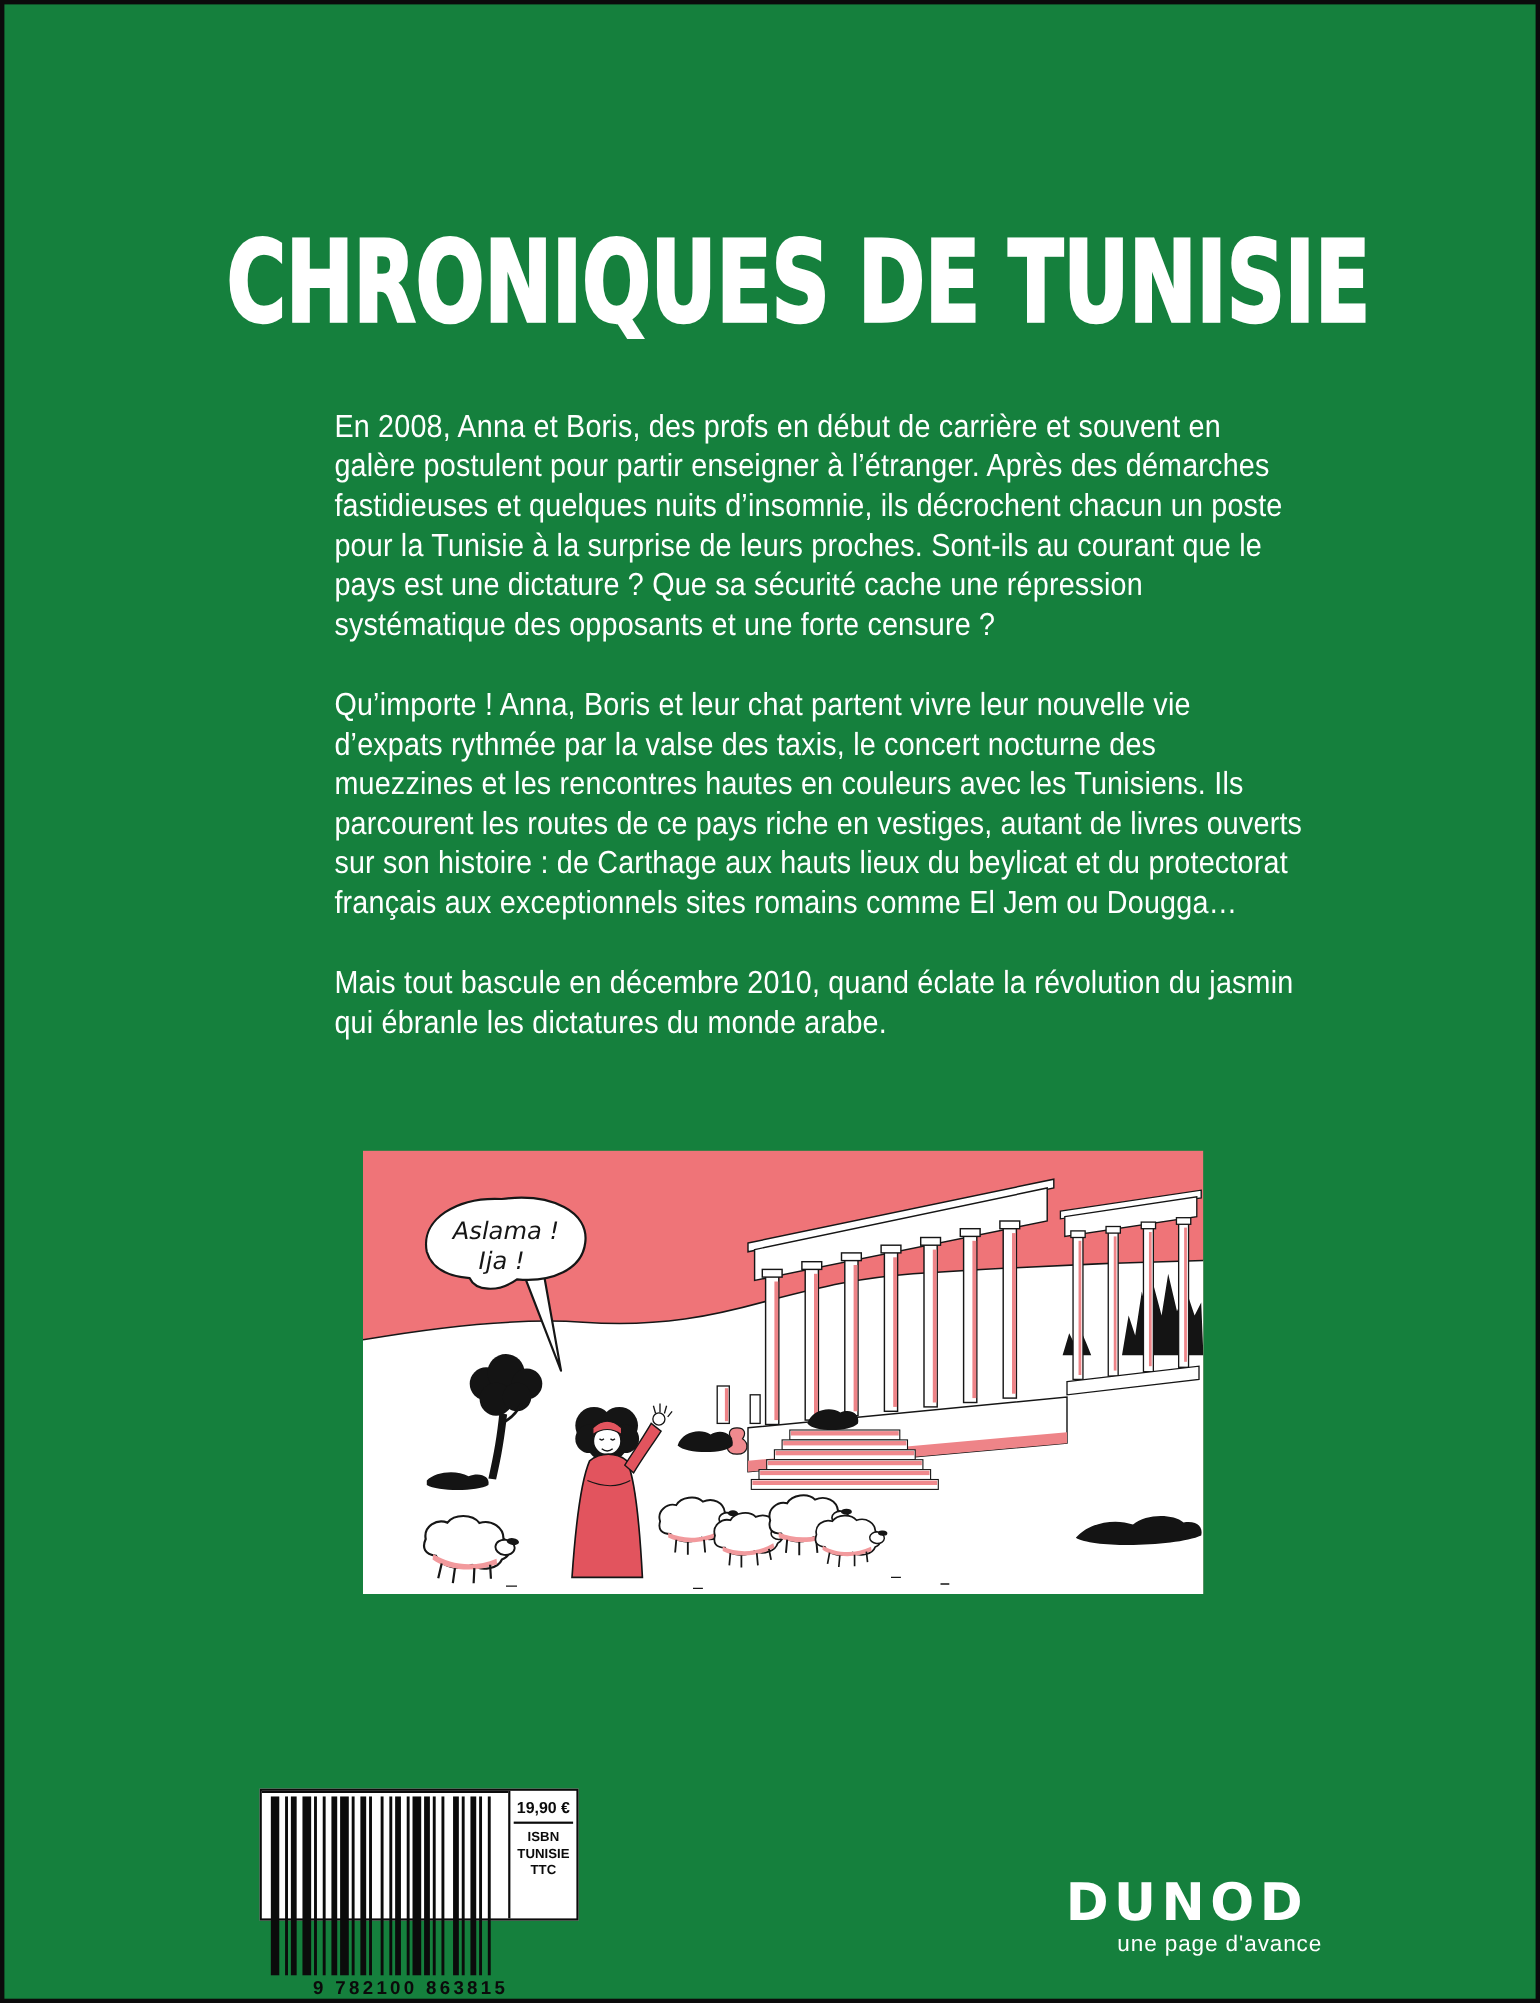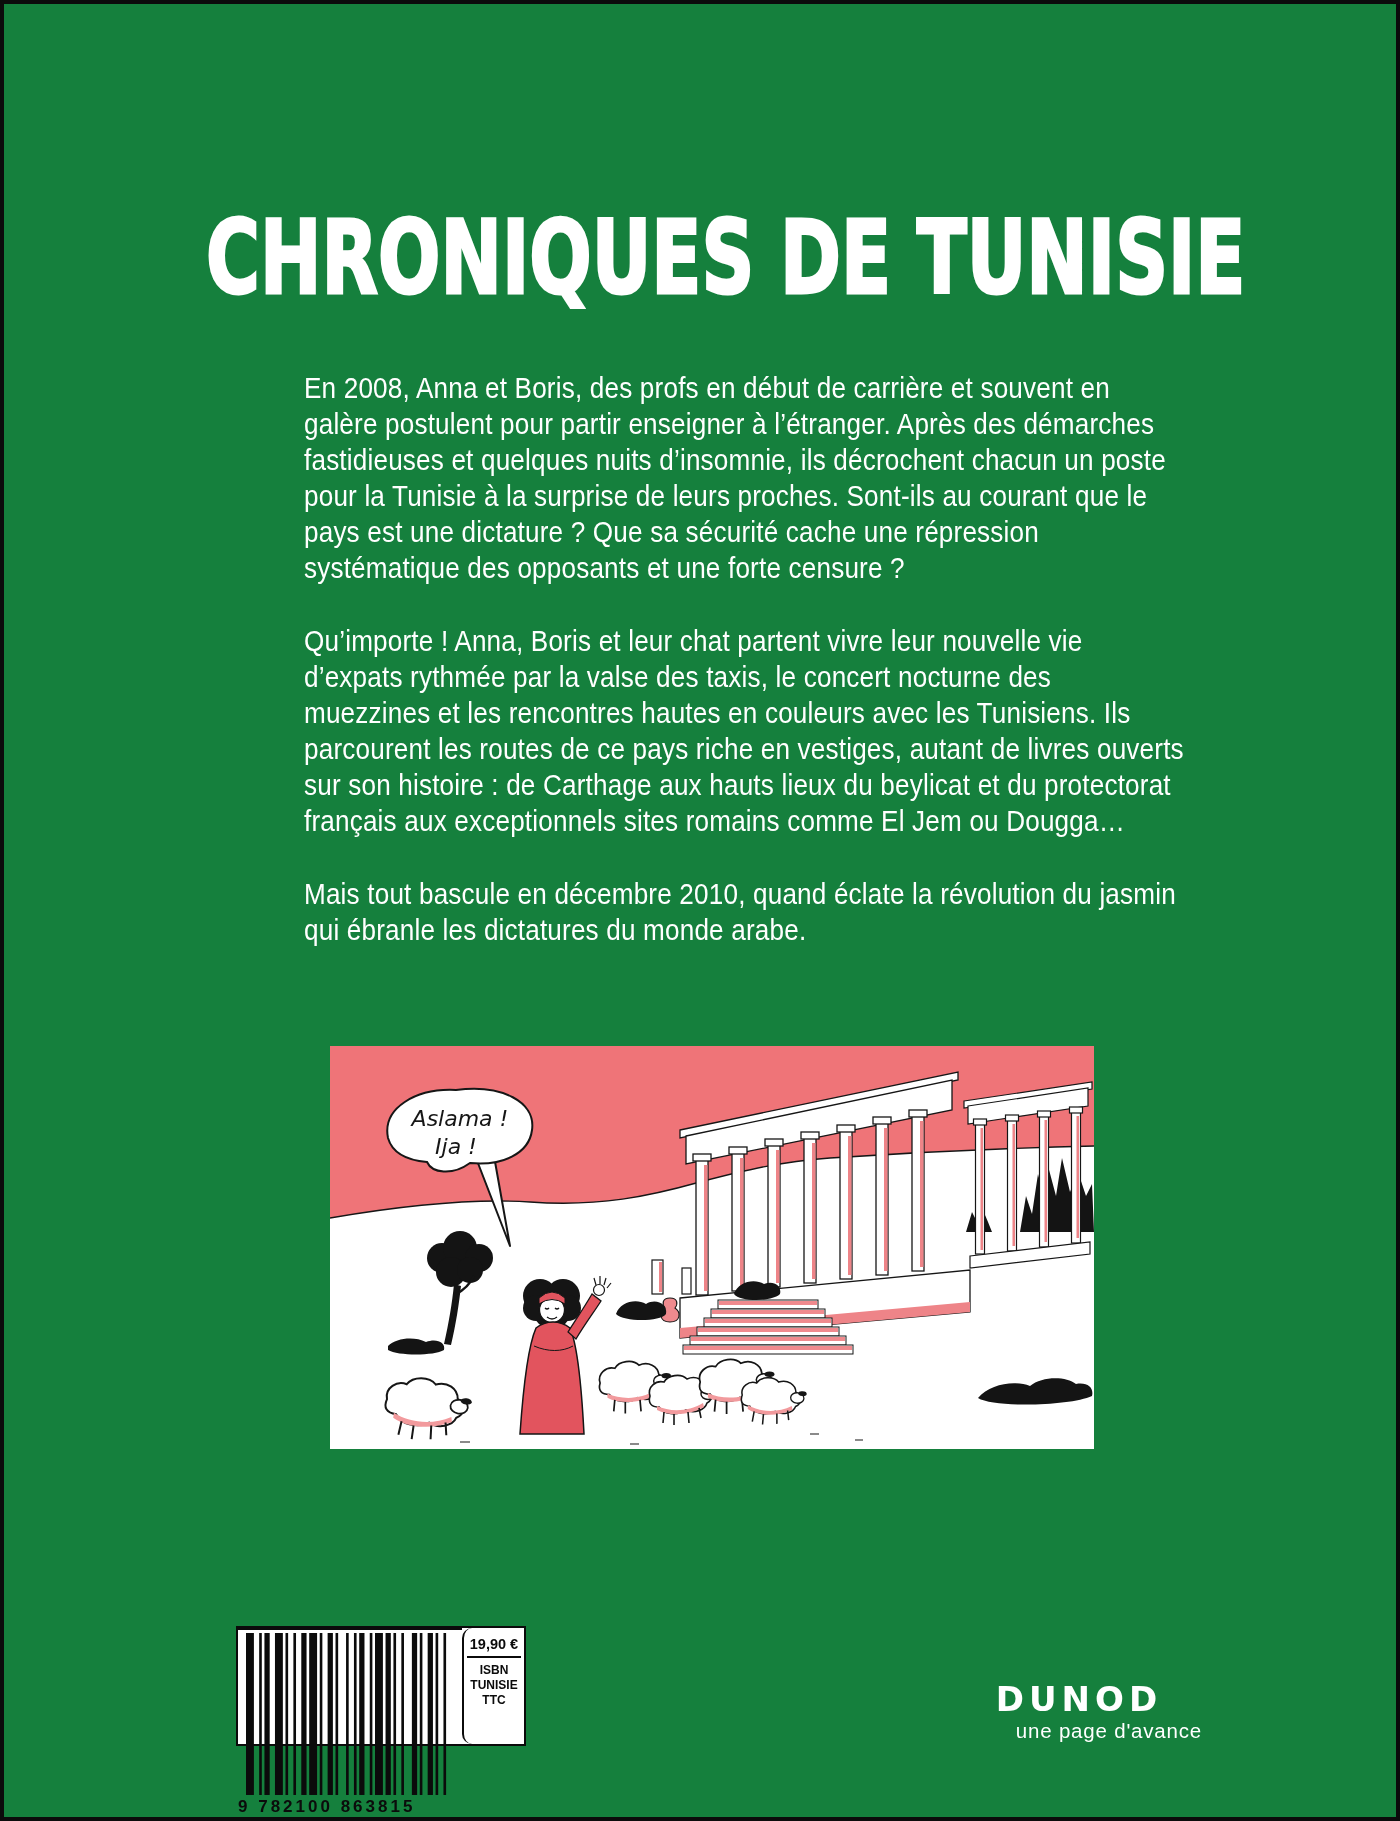--- a/index.html
+++ b/index.html
@@ -50,39 +50,39 @@
   }
   .bc-left{flex:1;display:flex;flex-direction:column;min-width:0;}
   .bc-isbn{
     height:24px;line-height:24px;text-align:center;
     font-weight:bold;font-size:12.5px;letter-spacing:-0.3px;
     border-bottom:2px solid #0b0b0b;white-space:nowrap;overflow:hidden;
   }
   .bc-bars{flex:1;padding:3px 8px 0 8px;}
   .bc-bars svg{width:100%;height:100%;fill:#0b0b0b;}
   .bc-digits{
-    height:27px;line-height:24px;text-align:left;
+    height:27px;line-height:24px;text-align:right;
     font-weight:bold;font-size:17px;letter-spacing:3px;white-space:nowrap;
   }
   .bc-right{
     width:62px;border-left:2px solid #0b0b0b;
     display:flex;flex-direction:column;align-items:center;
-    padding-top:8px;box-sizing:border-box;border-radius:10px;
+    padding-top:8px;box-sizing:border-box;
   }
   .bc-price{font-weight:bold;font-size:14.5px;white-space:nowrap;
     border-bottom:2px solid #0b0b0b;padding:0 3px 4px 3px;margin-bottom:5px;}
   .bc-price-line{font-weight:bold;font-size:12px;line-height:15px;text-align:center;}
   
   .publisher{
     position:absolute;left:952px;top:1678px;width:246px;
     text-align:center;color:#ffffff;
   }
   .publisher-name{
     font-family:"DejaVu Sans","Liberation Sans",sans-serif;
-    font-weight:bold;font-size:34px;letter-spacing:5px;line-height:1;
+    font-weight:bold;font-size:47px;letter-spacing:5px;line-height:1;margin-top:24px;
   }
   .publisher-tagline{
     font-size:20.5px;letter-spacing:0.8px;margin-top:3px;text-align:right;
   }
 </style>
 </head>
 <body>
 
 <div class="cover">
 

